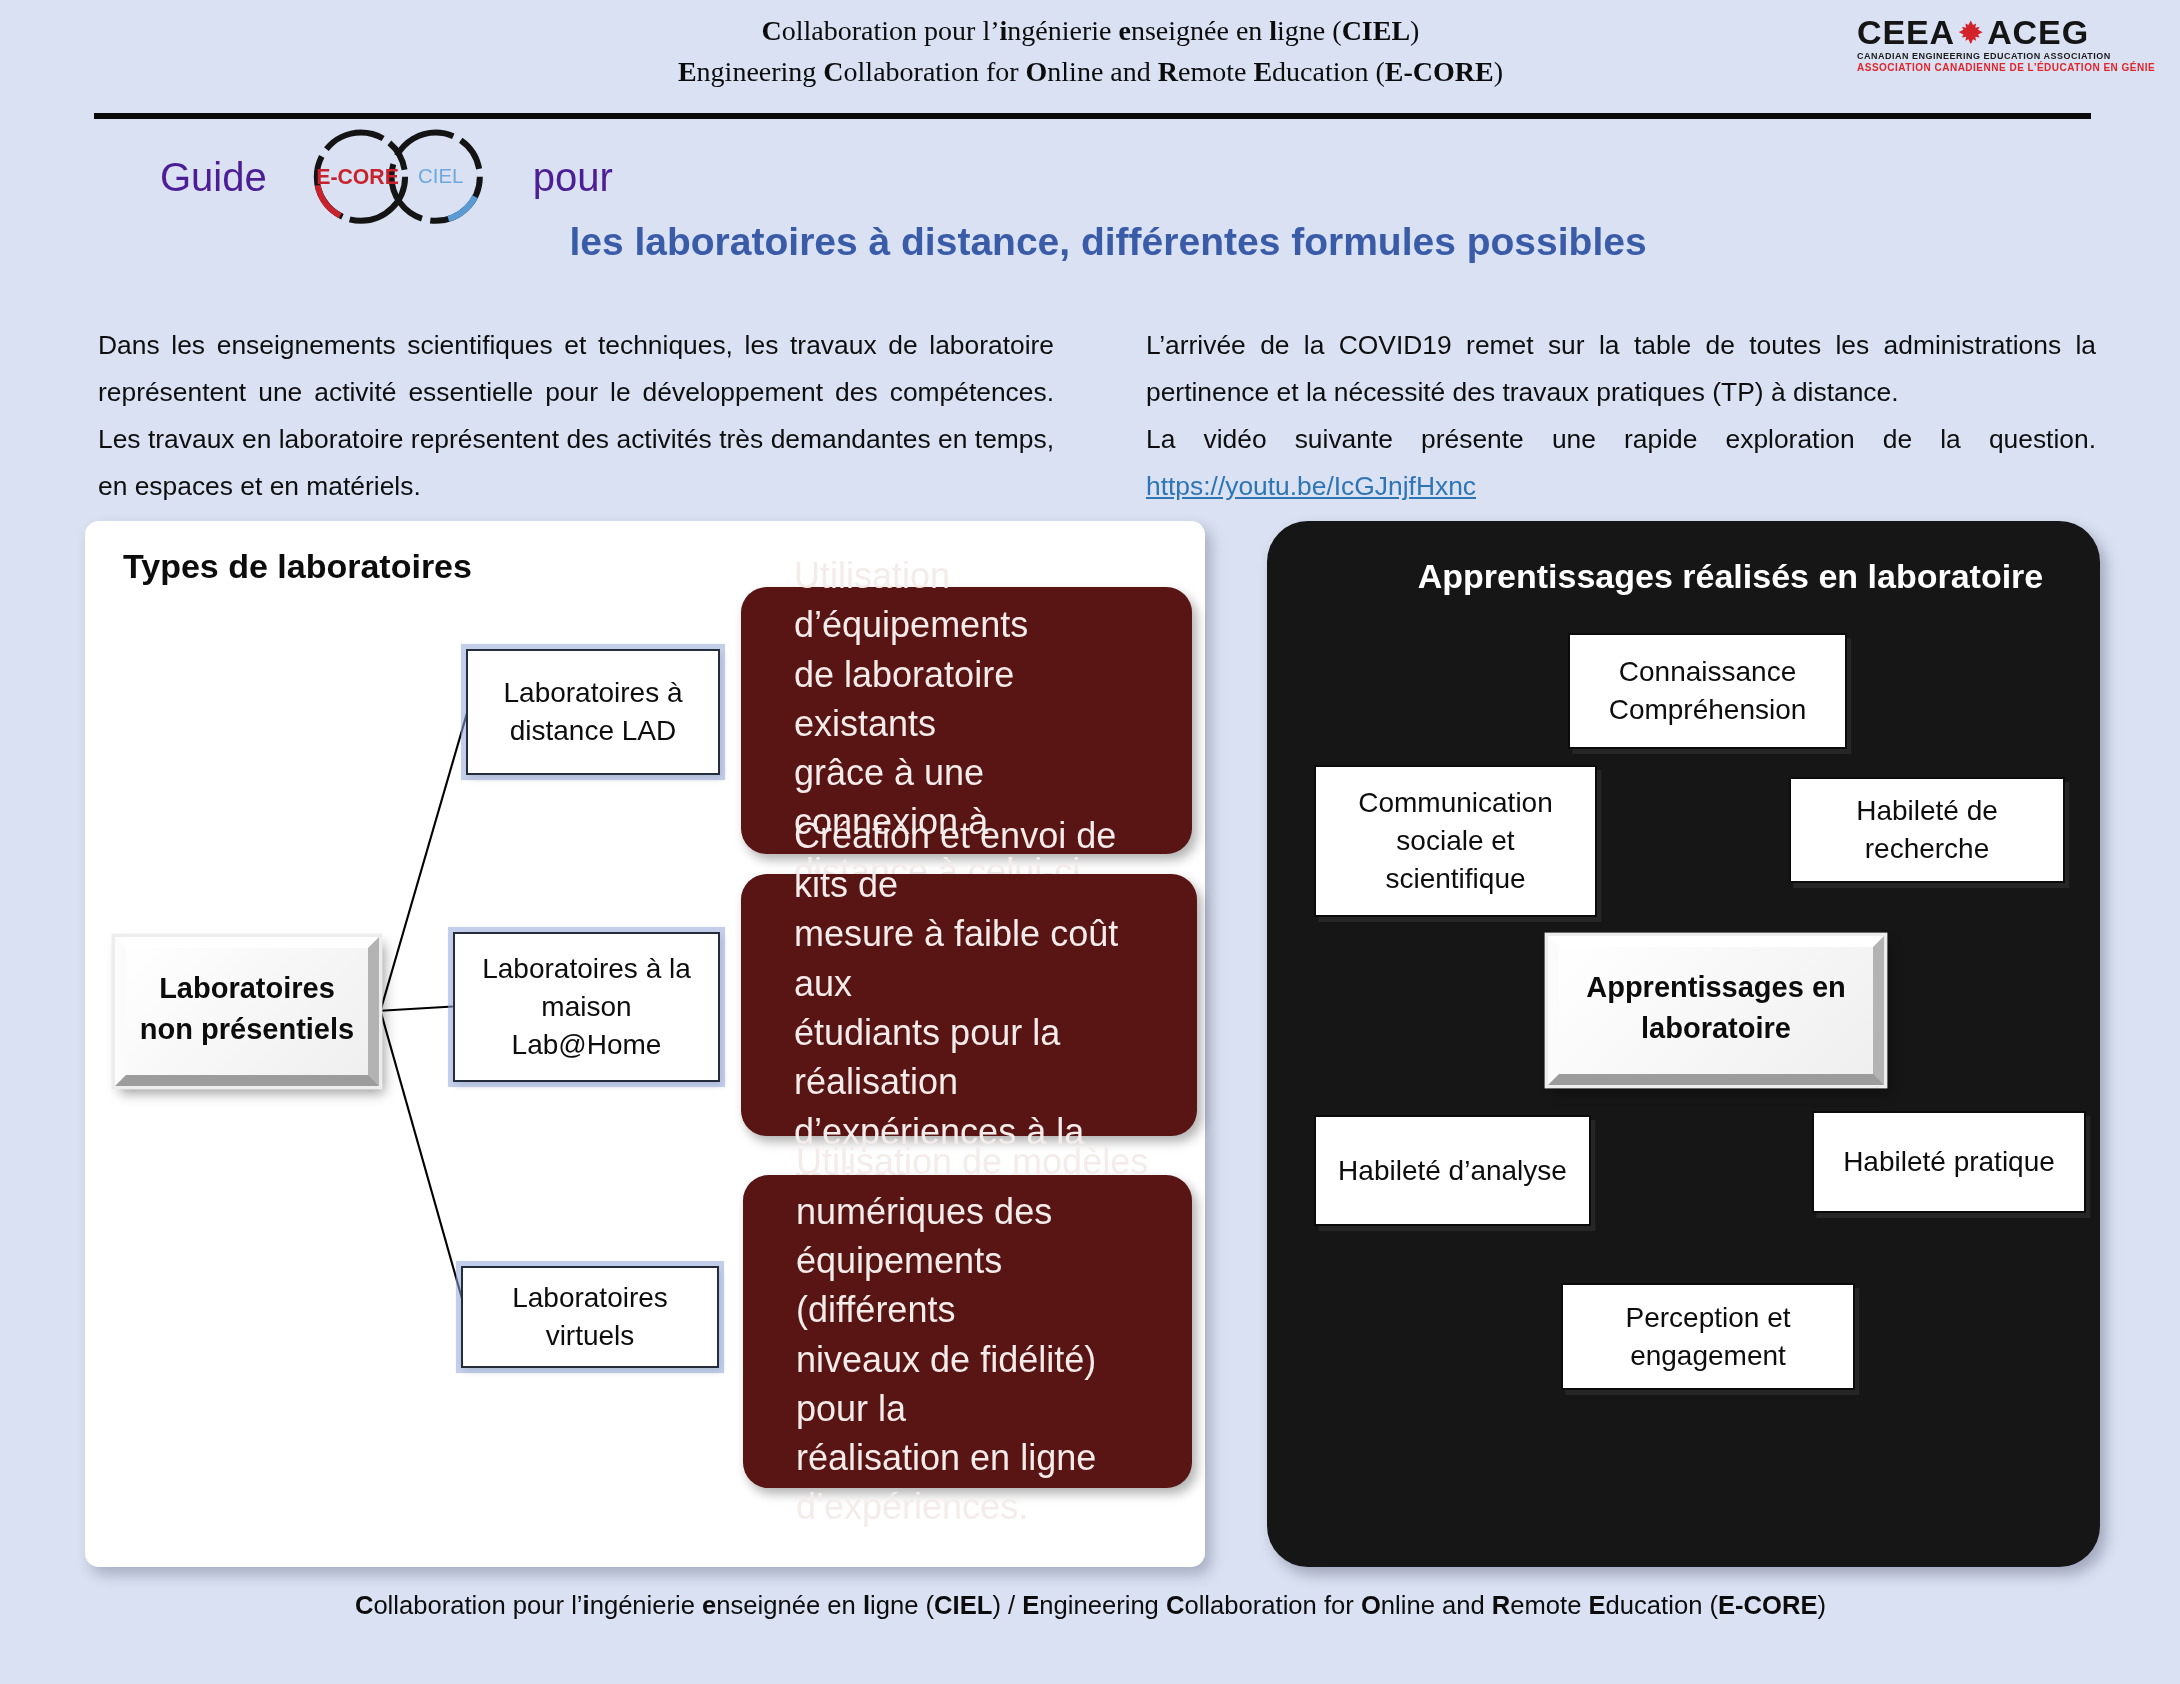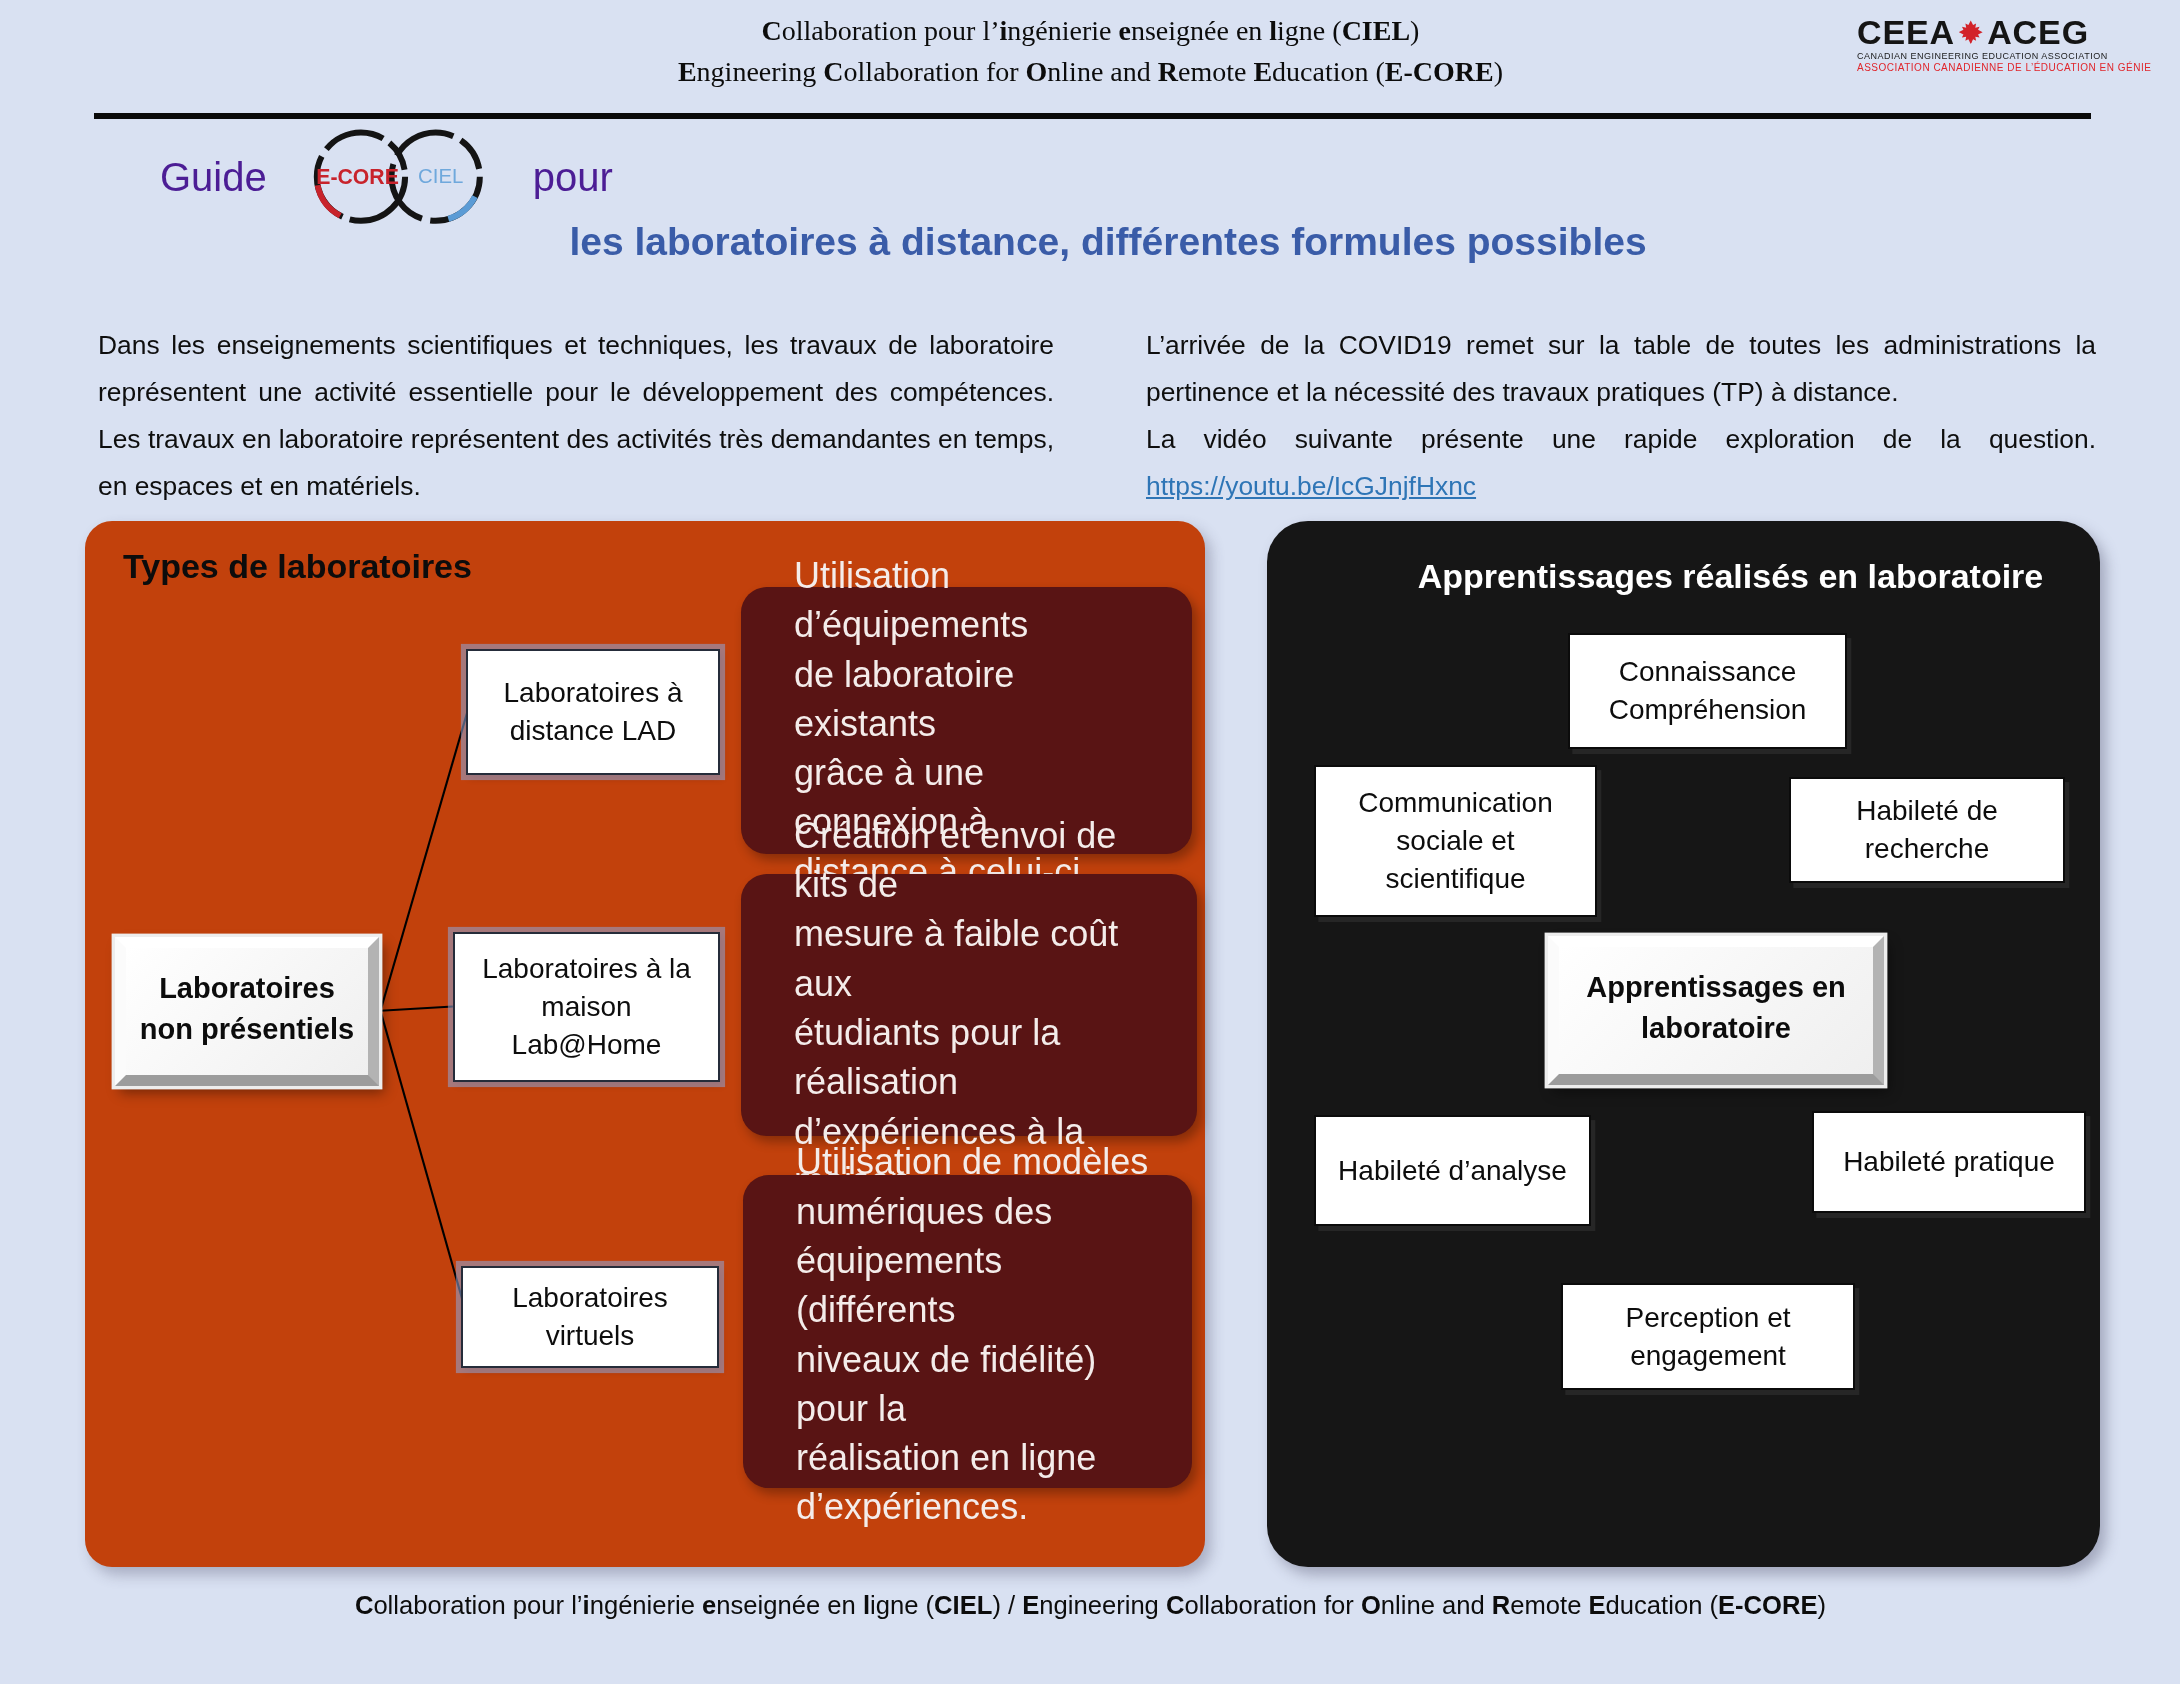--- a/index.html
+++ b/index.html
@@ -12,42 +12,42 @@
 
   
   .hdr-line{left:0;width:100%;text-align:center;
     font-family:"Liberation Serif",serif;font-size:28px;line-height:37px;color:#0c0c0c;}
   #rule{left:94px;top:113px;width:1997px;height:6px;background:#0a0a0a;}
 
   
   #ceea-logo{right:92px;top:13.6px;width:232px;}
   #ceea-wordmark{display:flex;align-items:center;justify-content:flex-start;gap:4.3px;
     font-weight:800;font-size:34px;letter-spacing:0.9px;color:#151515;line-height:36px;}
-  .ceea-tagline{font-size:9px;font-weight:400;letter-spacing:0.5px;line-height:12px;color:#1a1a1a;white-space:nowrap;}
+  .ceea-tagline{font-size:9px;font-weight:700;letter-spacing:0.5px;line-height:12px;color:#1a1a1a;white-space:nowrap;}
   .ceea-tagline.fr{color:#E0252B;font-size:10px;}
 
   
   #guide-row{left:160px;top:124px;height:107px;display:flex;align-items:center;}
   .guide-word{font-size:40px;font-weight:400;color:#4c1d95;}
 
   
   #main-title{left:256px;top:220px;width:1704px;text-align:center;
     font-size:39px;font-weight:700;color:#3A5CA8;}
 
   
   .intro{font-size:26.4px;line-height:47px;color:#0e0e0e;}
   #intro-left{left:98px;top:322px;width:956px;text-align:justify;}
   #intro-right{left:1146px;top:322px;width:950px;}
   #intro-right p{margin:0;text-align:justify;}
   #intro-right p.stretch{text-align:justify;text-align-last:justify;}
   a.video-link{color:#2E75B6;}
 
   
-  #types-panel{left:85px;top:521px;width:1120px;height:1046px;background:#c2410c;
-    border-radius:27px;box-shadow:6px 7.7px 13.6px rgba(60,60,90,.30);}
+  #types-panel{left:85px;top:521px;width:1120px;height:1046px;background:#ffffff;
+    border-radius:14px;box-shadow:6px 7.7px 13.6px rgba(60,60,90,.30);}
   #learning-panel{left:1267px;top:521px;width:833px;height:1046px;background:#161616;
     border-radius:41px;box-shadow:6px 7.7px 13.6px rgba(60,60,90,.35);}
   .panel-title{font-size:34px;font-weight:700;}
   #types-title{left:38px;top:25.6px;color:#0c0c0c;}
   #learning-title{left:0;top:36px;width:100%;text-align:center;color:#fff;padding-left:47px;}
 
   
   .white-box{background:#fff;border:2.6px solid #252c3a;color:#0d0d0d;
     display:flex;align-items:center;justify-content:center;text-align:center;
     font-size:28px;line-height:1.35;white-space:pre-line;box-sizing:border-box;

